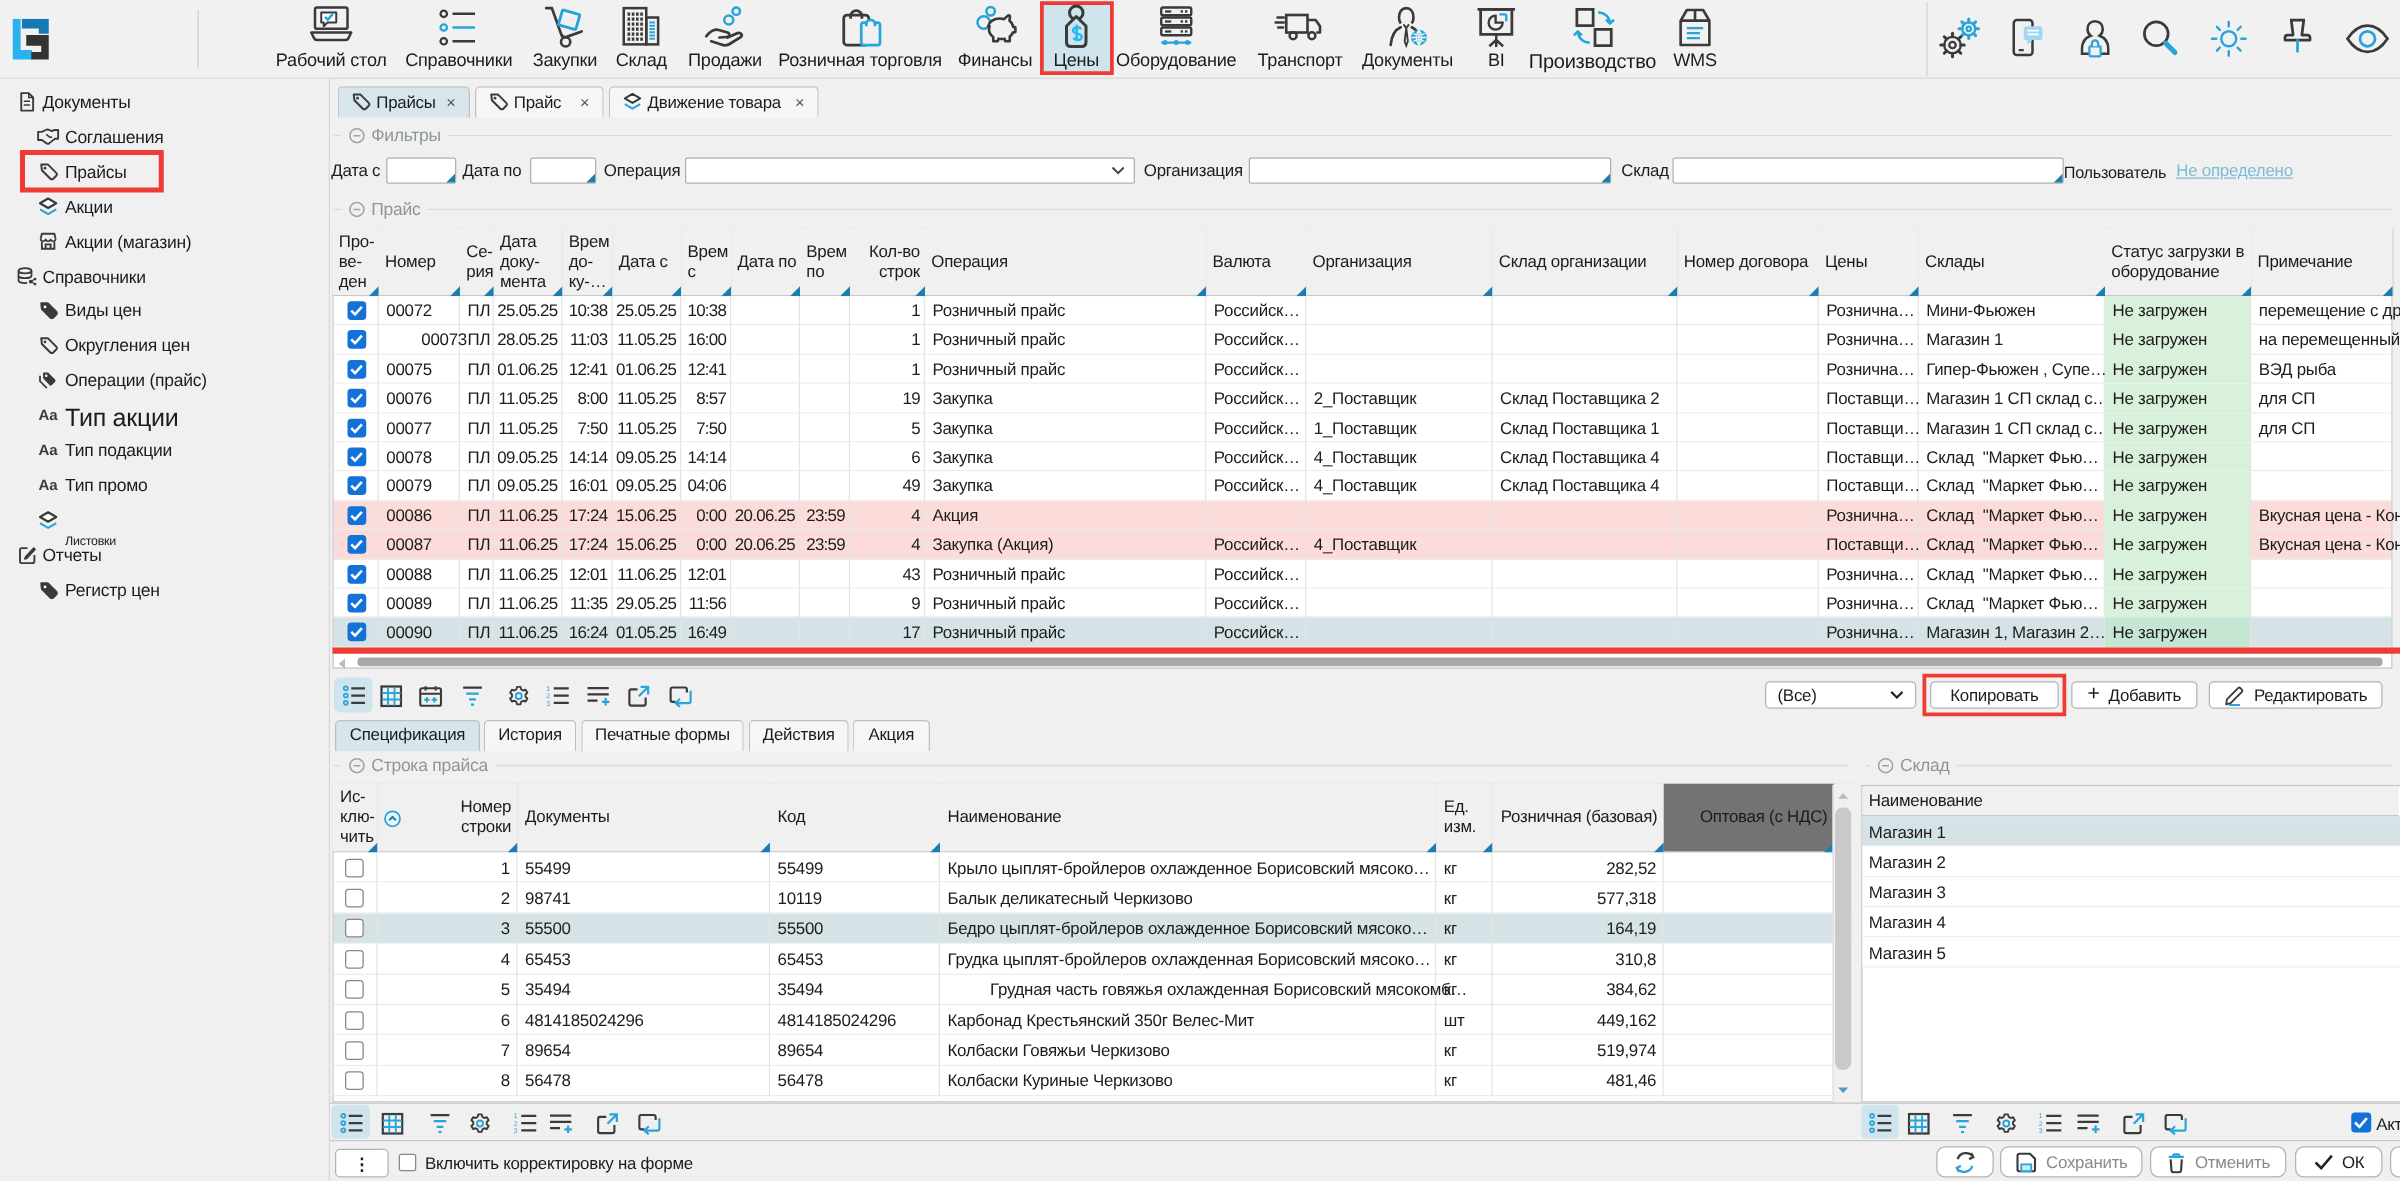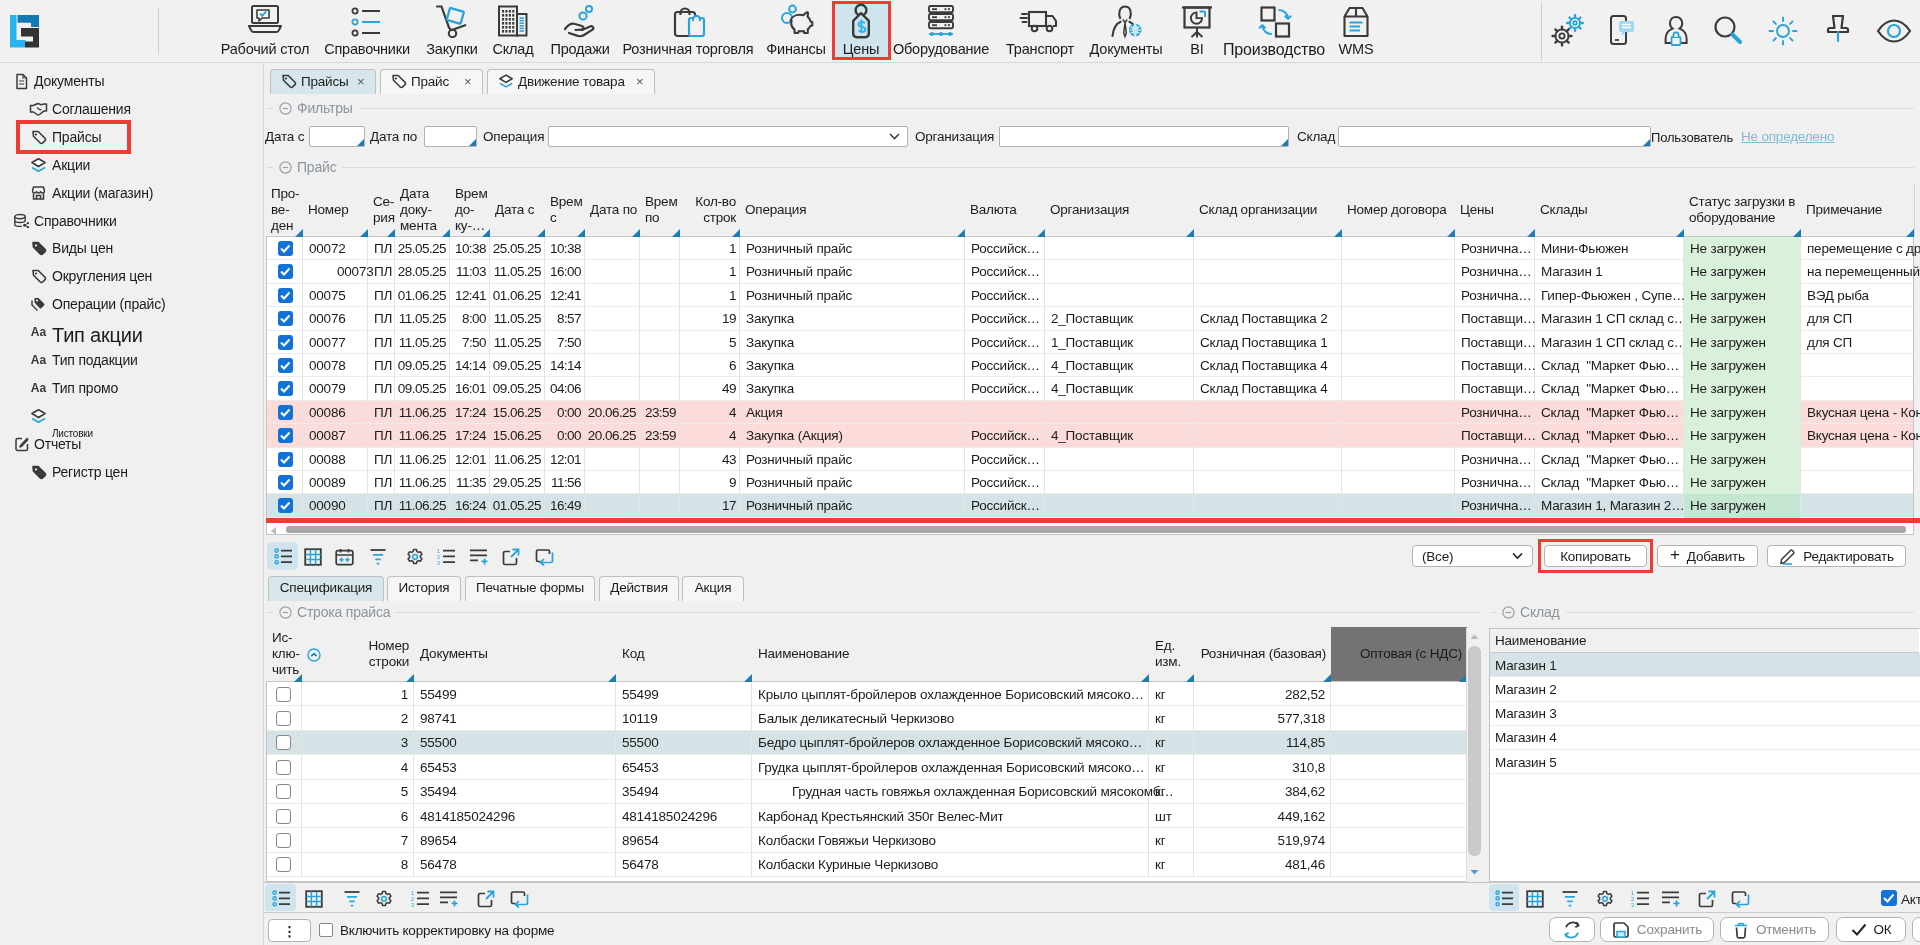--- a/index.html
+++ b/index.html
@@ -1158,21 +1158,21 @@
 <div style="left:751px;top:730.8px;width:1px;height:24.4px;background:#e4e4e4;position:absolute"></div>
 <div style="left:1148px;top:730.8px;width:1px;height:24.4px;background:#e4e4e4;position:absolute"></div>
 <div style="left:1193px;top:730.8px;width:1px;height:24.4px;background:#e4e4e4;position:absolute"></div>
 <div style="left:1330px;top:730.8px;width:1px;height:24.4px;background:#e4e4e4;position:absolute"></div>
 <div class="cb cbu" style="left:276px;top:735.3px"></div>
 <div class="lbl" style="right:1512px;top:735.3px">3</div>
 <div class="lbl" style="left:420px;top:735.3px">55500</div>
 <div class="lbl" style="left:622px;top:735.3px">55500</div>
 <div class="lbl" style="left:758px;top:735.3px;max-width:385px;overflow:hidden">Бедро цыплят-бройлеров охлажденное Борисовский мясоко…</div>
 <div class="lbl" style="left:1155px;top:735.3px">кг</div>
-<div class="lbl" style="right:595px;top:735.3px">114,85</div>
+<div class="lbl" style="right:595px;top:735.3px">164,19</div>
 <div class="" style="left:267px;top:755.2px;width:1216px;height:24.4px;background:#fff;border-bottom:1px solid #ececec"></div>
 <div style="left:301px;top:755.2px;width:1px;height:24.4px;background:#e4e4e4;position:absolute"></div>
 <div style="left:413px;top:755.2px;width:1px;height:24.4px;background:#e4e4e4;position:absolute"></div>
 <div style="left:615px;top:755.2px;width:1px;height:24.4px;background:#e4e4e4;position:absolute"></div>
 <div style="left:751px;top:755.2px;width:1px;height:24.4px;background:#e4e4e4;position:absolute"></div>
 <div style="left:1148px;top:755.2px;width:1px;height:24.4px;background:#e4e4e4;position:absolute"></div>
 <div style="left:1193px;top:755.2px;width:1px;height:24.4px;background:#e4e4e4;position:absolute"></div>
 <div style="left:1330px;top:755.2px;width:1px;height:24.4px;background:#e4e4e4;position:absolute"></div>
 <div class="cb cbu" style="left:276px;top:759.7px"></div>
 <div class="lbl" style="right:1512px;top:759.7px">4</div>

